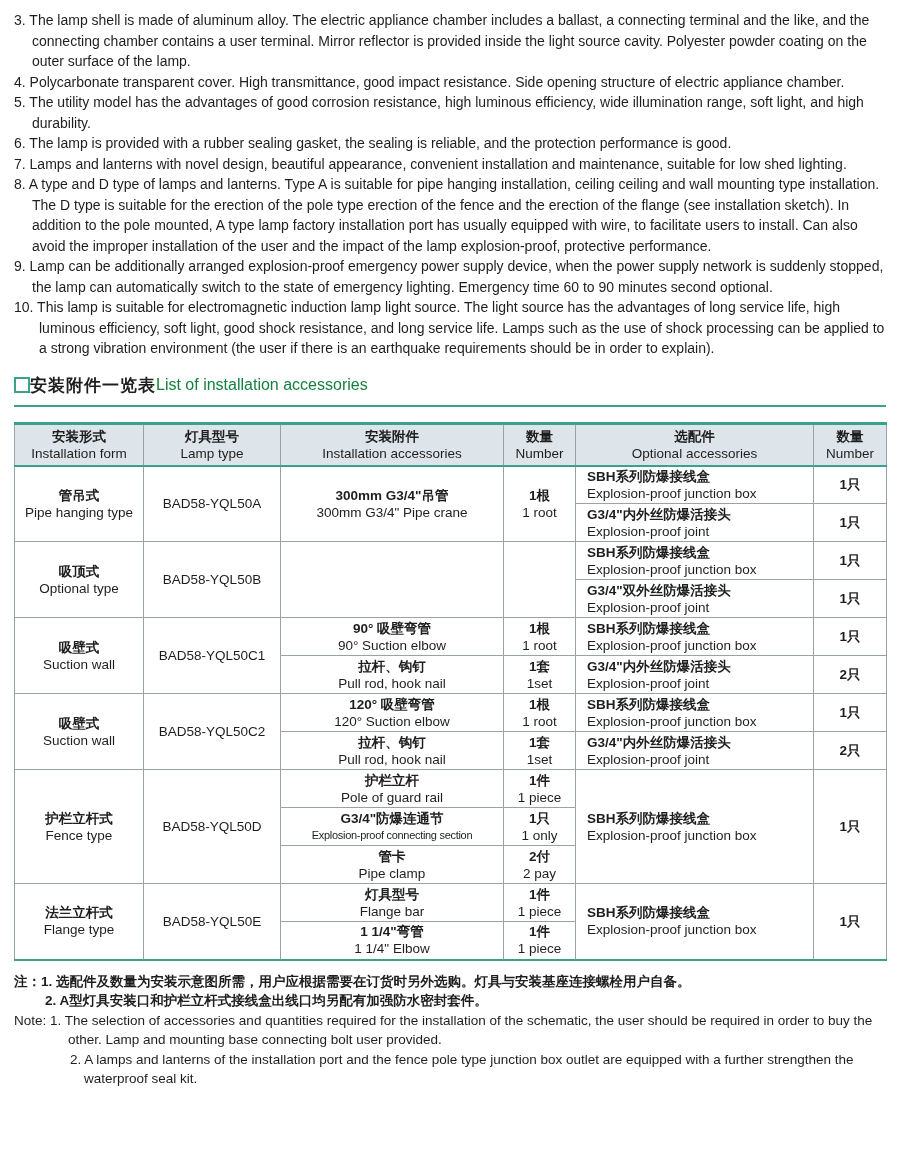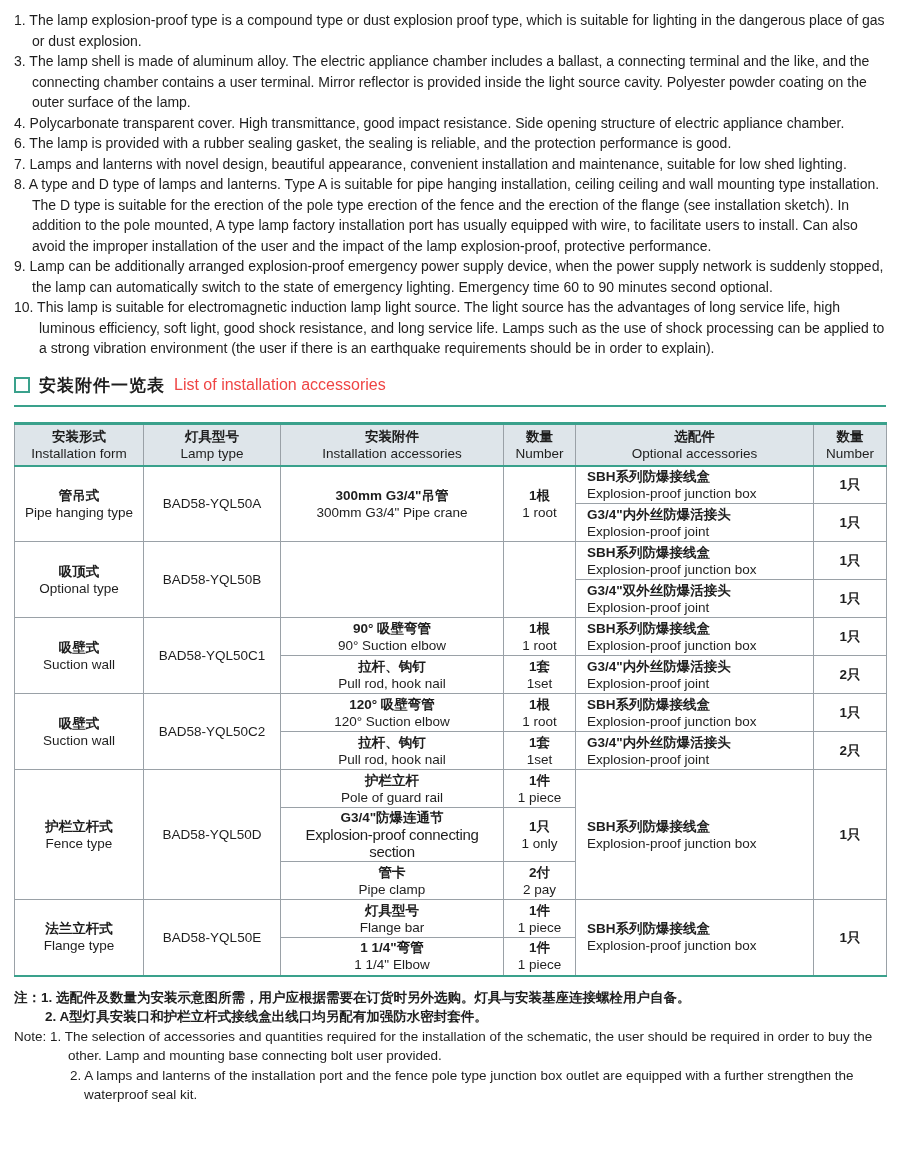--- a/index.html
+++ b/index.html
@@ -10,26 +10,26 @@
     -webkit-font-smoothing:antialiased;
   }
   
   .features{padding:10px 13px 0 14px;font-size:14px;line-height:20.5px;}
   .feat{padding-left:18px;text-indent:-18px;}
   .feat.ten{padding-left:25px;text-indent:-25px;}
   .feat .num{display:inline;}
   
   .section-head{
     margin:15px 14px 0 14px;
-    display:flex;align-items:center;gap:9px;
+    display:flex;align-items:center;
     padding-bottom:8px;border-bottom:2px solid #3aa18c;
   }
   .square-icon{width:12px;height:12px;border:2px solid #3aa18c;flex:0 0 auto;background:#fff;}
   .sec-zh{font-size:17px;font-weight:bold;letter-spacing:1px;}
-  .sec-en{font-size:16px;color:#ef4444;}
+  .sec-en{font-size:16px;color:#15803d;}
   
   table.acc{
     border-collapse:collapse;table-layout:fixed;
     margin:15px 12px 0 14px;width:872px;
     font-size:13.5px;
     border-bottom:2px solid #3aa18c;
   }
   table.acc th{
     background:#dee5ea;
     border-top:3px solid #3aa18c;
@@ -41,35 +41,35 @@
     border:1px solid #9aa1a7;
     padding:1px 2px;vertical-align:middle;
   }
   table.acc tbody tr{height:38px;}
   table.acc tbody tr:last-child td{border-bottom:none;}
   .zh{display:block;font-weight:bold;line-height:17px;}
   .en{display:block;line-height:17px;}
   .model{display:block;line-height:17px;}
   .c{text-align:center;}
   .l{text-align:left;padding-left:11px !important;}
-  .tight .en{font-size:15px;letter-spacing:-0.3px;}
+  .tight .en{font-size:11px;letter-spacing:-0.3px;}
   
   .notes{margin:11px 14px 0 14px;font-size:13.5px;line-height:19.5px;}
   .note-zh{font-weight:bold;}
   .note-zh2{padding-left:31px;}
   .note-en1{padding-left:54px;text-indent:-54px;}
   .note-en2{padding-left:70px;text-indent:-14px;}
 </style>
 </head>
 <body>
 
 <div class="features">
-  <div class="feat"><span class="num">1.</span> <span>The lamp explosion-proof type is a compound type or dust explosion proof type, which is suitable for lighting in the dangerous place of gas or dust explosion.</span></div>
   <div class="feat"><span class="num">3.</span> <span>The lamp shell is made of aluminum alloy. The electric appliance chamber includes a ballast, a connecting terminal and the like, and the connecting chamber contains a user terminal. Mirror reflector is provided inside the light source cavity. Polyester powder coating on the outer surface of the lamp.</span></div>
   <div class="feat"><span class="num">4.</span> <span>Polycarbonate transparent cover. High transmittance, good impact resistance. Side opening structure of electric appliance chamber.</span></div>
+  <div class="feat"><span class="num">5.</span> <span>The utility model has the advantages of good corrosion resistance, high luminous efficiency, wide illumination range, soft light, and high durability.</span></div>
   <div class="feat"><span class="num">6.</span> <span>The lamp is provided with a rubber sealing gasket, the sealing is reliable, and the protection performance is good.</span></div>
   <div class="feat"><span class="num">7.</span> <span>Lamps and lanterns with novel design, beautiful appearance, convenient installation and maintenance, suitable for low shed lighting.</span></div>
   <div class="feat"><span class="num">8.</span> <span>A type and D type of lamps and lanterns. Type A is suitable for pipe hanging installation, ceiling ceiling and wall mounting type installation. The D type is suitable for the erection of the pole type erection of the fence and the erection of the flange (see installation sketch). In addition to the pole mounted, A type lamp factory installation port has usually equipped with wire, to facilitate users to install. Can also avoid the improper installation of the user and the impact of the lamp explosion-proof, protective performance.</span></div>
   <div class="feat"><span class="num">9.</span> <span>Lamp can be additionally arranged explosion-proof emergency power supply device, when the power supply network is suddenly stopped, the lamp can automatically switch to the state of emergency lighting. Emergency time 60 to 90 minutes second optional.</span></div>
   <div class="feat ten"><span class="num">10.</span> <span>This lamp is suitable for electromagnetic induction lamp light source. The light source has the advantages of long service life, high luminous efficiency, soft light, good shock resistance, and long service life. Lamps such as the use of shock processing can be applied to a strong vibration environment (the user if there is an earthquake requirements should be in order to explain).</span></div>
 </div>
 
 <div class="section-head">
   <span class="square-icon"></span>
   <span class="sec-zh">安装附件一览表</span>

